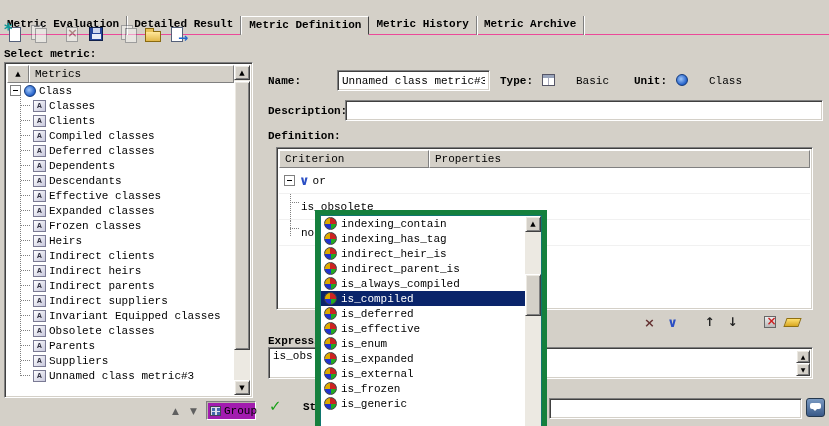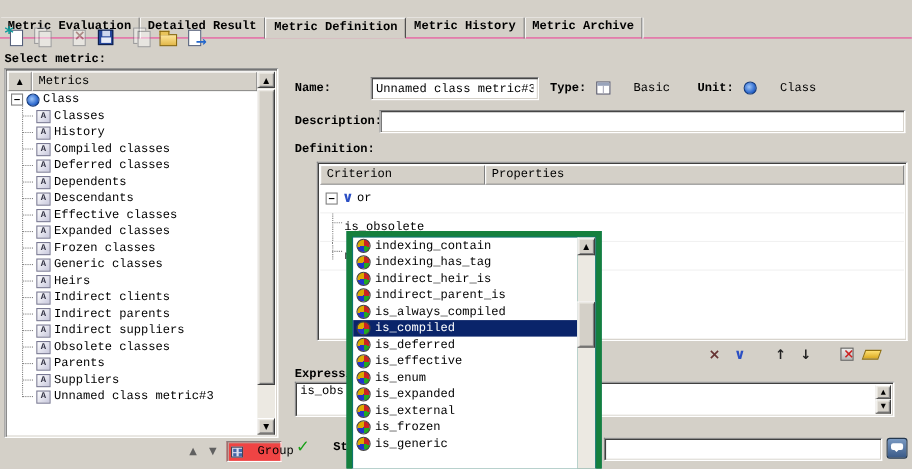--- a/index.html
+++ b/index.html
@@ -77,35 +77,35 @@
   .sb-btn { width:16px; height:15px; display:flex; align-items:center; justify-content:center;
             font-size:7px; color:#000; }
   .sb-top { position:absolute; top:0; }  .sb-bot { position:absolute; bottom:0; }
   .sb-thumb { position:absolute; left:0; width:16px; }
 
   
   .tree-footer { position:absolute; left:4px; top:399px; width:249px; height:24px; }
   .arr-btn { position:absolute; top:3px; width:17px; height:17px; display:flex; align-items:center;
              justify-content:center; color:#606060; font-size:9px; }
   .group-btn { position:absolute; left:202px; top:2px; width:50px; height:19px;
-               background:#ef4444; border:1px solid; border-color:#808080 #ffffff #ffffff #808080;
-               box-shadow:inset 1px 1px 0 #b8b4ac; display:flex; align-items:center; gap:13px; padding:0 3px; }
+               background:#a21caf; border:1px solid; border-color:#808080 #ffffff #ffffff #808080;
+               box-shadow:inset 1px 1px 0 #b8b4ac; display:flex; align-items:center; gap:3px; padding:0 3px; }
   .group-icon { width:11px; height:10px; border:1px solid #445; background:#dde; position:relative; flex:none; }
   .group-icon::after { content:""; position:absolute; left:1px; top:1px; width:3px; height:3px; background:#4466aa;
                        box-shadow:5px 0 0 #4466aa, 0 4px 0 #4466aa, 5px 4px 0 #4466aa; }
 
   
   .input { position:absolute; background:#fff; font:11px "Liberation Mono","DejaVu Sans Mono",monospace;
            padding:0 4px; outline:none; }
   .type-icon { position:absolute; width:13px; height:12px; border:1px solid #556; background:#fff; }
   .type-icon::before { content:""; position:absolute; left:0; right:0; top:0; height:3px; background:#99a4bb; }
   .type-icon::after { content:""; position:absolute; left:5px; top:3px; bottom:0; border-left:1px solid #aab; }
 
   
-  .crit-table { position:absolute; left:288px; top:147px; width:537px; height:163px; background:#fff; }
+  .crit-table { position:absolute; left:276px; top:147px; width:537px; height:163px; background:#fff; }
   .crit-head { position:absolute; left:2px; top:2px; right:2px; height:18px; display:flex; }
   .ch1 { width:150px; } .ch2 { flex:1; }
   .crit-body { position:absolute; left:2px; top:20px; right:2px; bottom:2px; overflow:hidden; background:#fff; }
   .crit-vline { position:absolute; left:152px; top:20px; bottom:2px; border-left:1px solid #dcdcdc; }
   .crit-row { height:26px; display:flex; align-items:center; border-bottom:1px solid #f1f1f1; white-space:nowrap; }
   .crit-row .or-glyph { color:#2b4fc4; font-weight:bold; font-size:13px; margin:0 3px 0 4px; }
   .conn { width:16px; align-self:stretch; position:relative; flex:none; margin-left:6px; }
   .conn::before { content:""; position:absolute; left:5px; top:0; bottom:0; border-left:1px dotted #808080; }
   .conn.last::before { bottom:9px; }
   .conn::after { content:""; position:absolute; left:5px; top:8px; width:9px; border-top:1px dotted #808080; }
@@ -232,21 +232,21 @@
     </div>
     <div class="tree-children">
 
         <div class="tree-row child">
           <span class="metric-icon"></span>
           <span>Classes</span>
         </div>
 
         <div class="tree-row child">
           <span class="metric-icon"></span>
-          <span>History</span>
+          <span>Clients</span>
         </div>
 
         <div class="tree-row child">
           <span class="metric-icon"></span>
           <span>Compiled classes</span>
         </div>
 
         <div class="tree-row child">
           <span class="metric-icon"></span>
           <span>Deferred classes</span>
@@ -270,46 +270,50 @@
         <div class="tree-row child">
           <span class="metric-icon"></span>
           <span>Expanded classes</span>
         </div>
 
         <div class="tree-row child">
           <span class="metric-icon"></span>
           <span>Frozen classes</span>
         </div>
 
-        <div class="tree-row child">
-          <span class="metric-icon"></span>
-          <span>Generic classes</span>
-        </div>
 
         <div class="tree-row child">
           <span class="metric-icon"></span>
           <span>Heirs</span>
         </div>
 
         <div class="tree-row child">
           <span class="metric-icon"></span>
           <span>Indirect clients</span>
         </div>
 
+        <div class="tree-row child">
+          <span class="metric-icon"></span>
+          <span>Indirect heirs</span>
+        </div>
 
         <div class="tree-row child">
           <span class="metric-icon"></span>
           <span>Indirect parents</span>
         </div>
 
         <div class="tree-row child">
           <span class="metric-icon"></span>
           <span>Indirect suppliers</span>
         </div>
 
+        <div class="tree-row child">
+          <span class="metric-icon"></span>
+          <span>Invariant Equipped classes</span>
+        </div>
 
         <div class="tree-row child">
           <span class="metric-icon"></span>
           <span>Obsolete classes</span>
         </div>
 
         <div class="tree-row child">
           <span class="metric-icon"></span>
           <span>Parents</span>
         </div>

